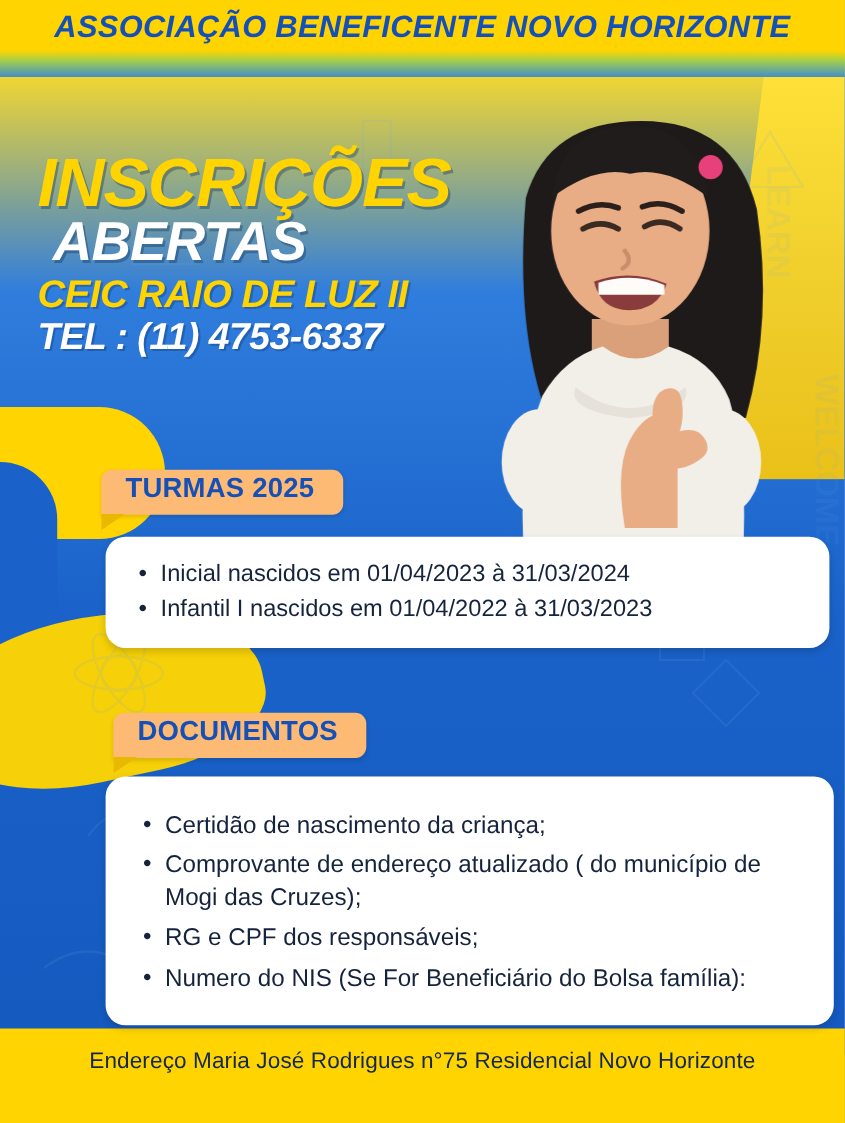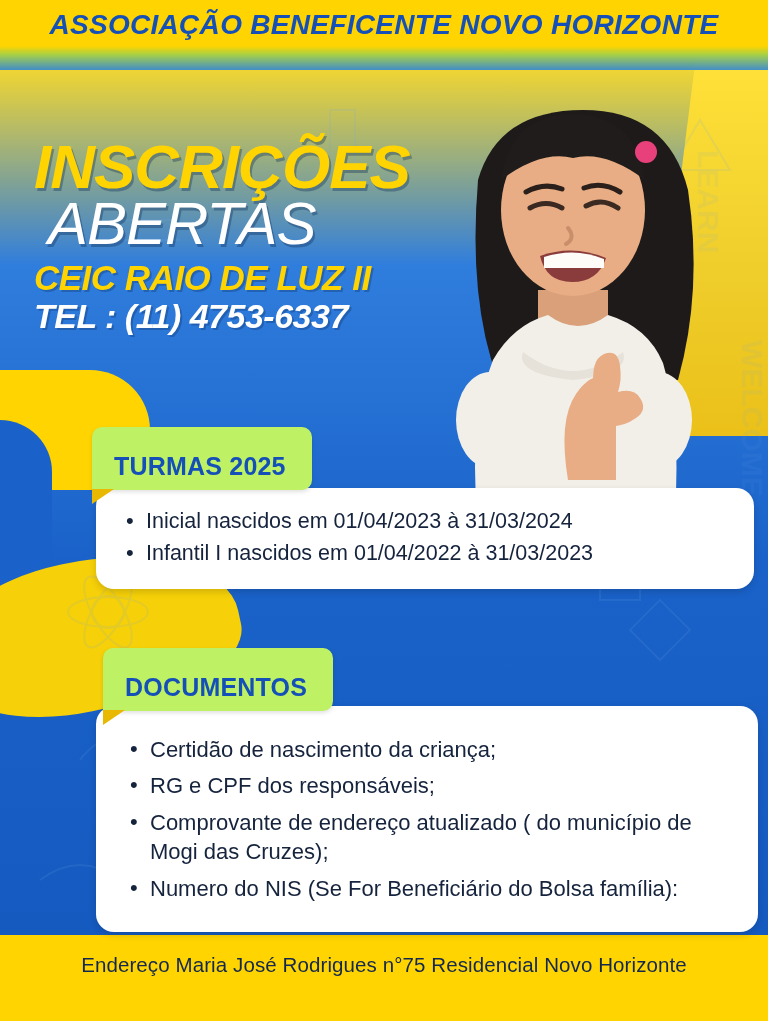--- a/index.html
+++ b/index.html
@@ -119,22 +119,22 @@
   }
   .hero-l1 {
     font-size: 62px;
     font-weight: bold;
     font-style: italic;
     color: #ffd400;
     letter-spacing: -1px;
     text-shadow: 2px 3px 0 rgba(10,40,90,0.35);
   }
   .hero-l2 {
-    font-size: 60px;
-    font-weight: normal;
+    font-size: 50px;
+    font-weight: bold;
     font-style: italic;
     color: #ffffff;
     letter-spacing: -1px;
     margin-top: -4px;
     margin-left: 14px;
     text-shadow: 2px 3px 0 rgba(10,40,90,0.35);
   }
   .hero-l3 {
     font-size: 35px;
     font-weight: bold;
@@ -161,23 +161,23 @@
     top: 60px;
     width: 310px;
     height: 450px;
     z-index: 5;
   }
 
   
   .tab {
     position: absolute;
     z-index: 9;
-    background: #bef264;
+    background: #fdba74;
     border-radius: 10px 10px 10px 0;
-    padding: 25px 26px 9px 22px;
+    padding: 3px 26px 9px 22px;
     box-shadow: 0 2px 4px rgba(0,0,0,0.12);
   }
   .tab-label {
     font-size: 25px;
     font-weight: bold;
     color: #1550b8;
     letter-spacing: 0.2px;
     white-space: nowrap;
   }
   .tab::after {
@@ -352,22 +352,22 @@
       <li>Infantil I nascidos em 01/04/2022 à 31/03/2023</li>
     </ul>
   </div>
 
   <div class="tab tab-docs">
     <span class="tab-label">DOCUMENTOS</span>
   </div>
   <div class="panel panel-docs">
     <ul class="bullets">
       <li>Certidão de nascimento da criança;</li>
+      <li>Comprovante de endereço atualizado ( do município de Mogi das Cruzes);</li>
       <li>RG e CPF dos responsáveis;</li>
-      <li>Comprovante de endereço atualizado ( do município de Mogi das Cruzes);</li>
       <li>Numero do NIS (Se For Beneficiário do Bolsa família):</li>
     </ul>
   </div>
 
   <div class="footer">
     <span class="footer-text">Endereço Maria José Rodrigues n°75 Residencial Novo Horizonte</span>
   </div>
 
 </div>
 

